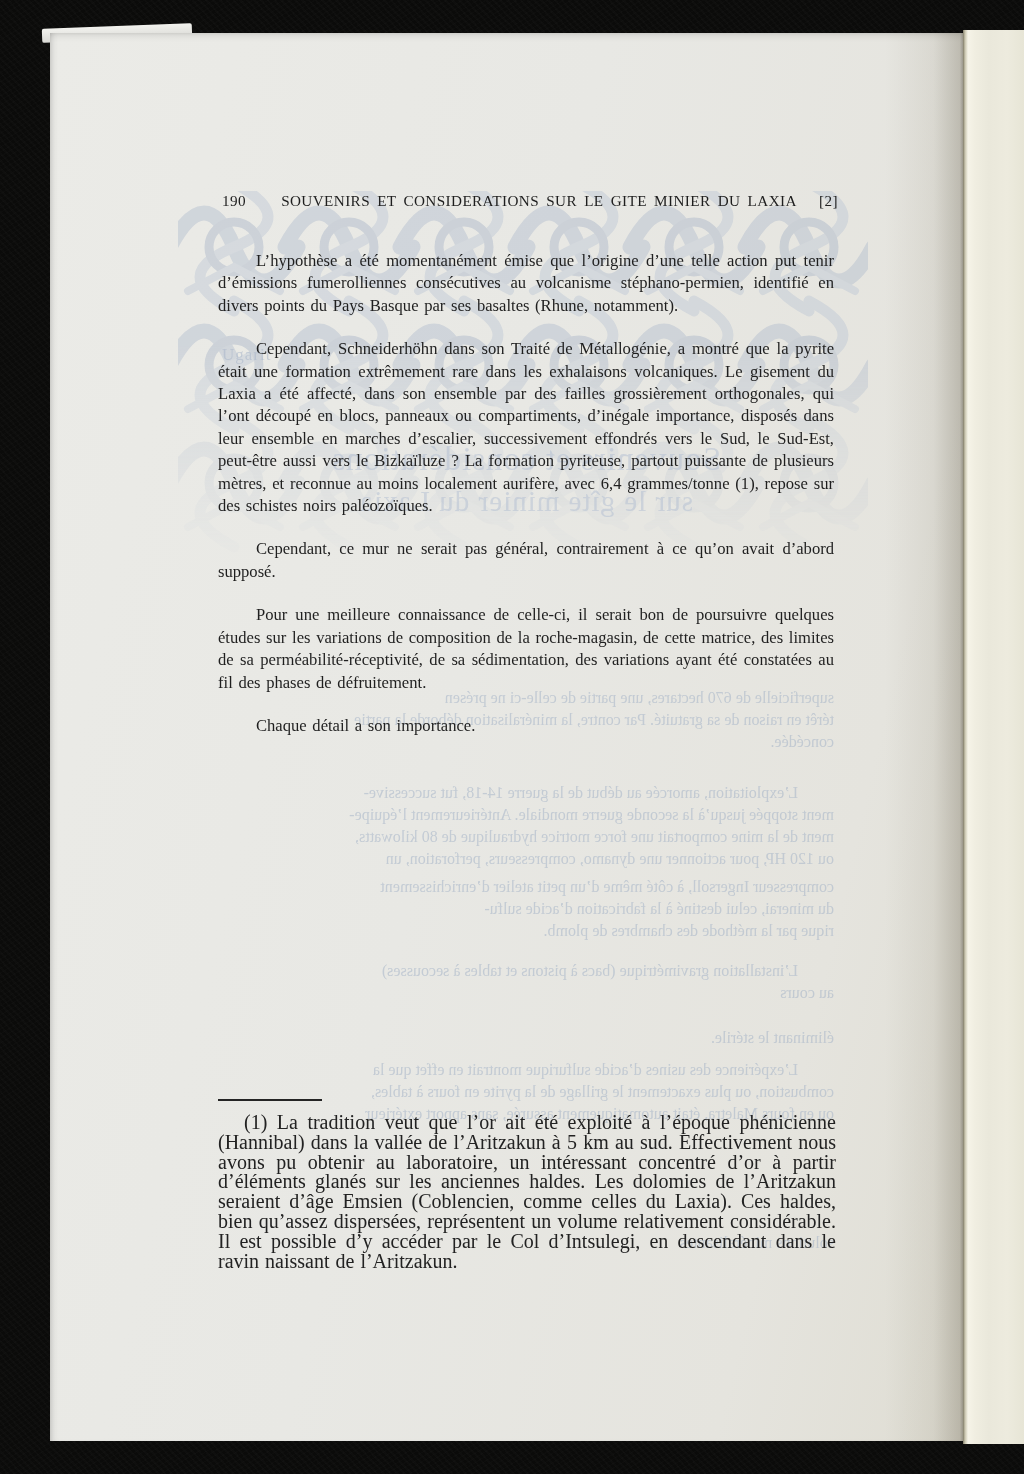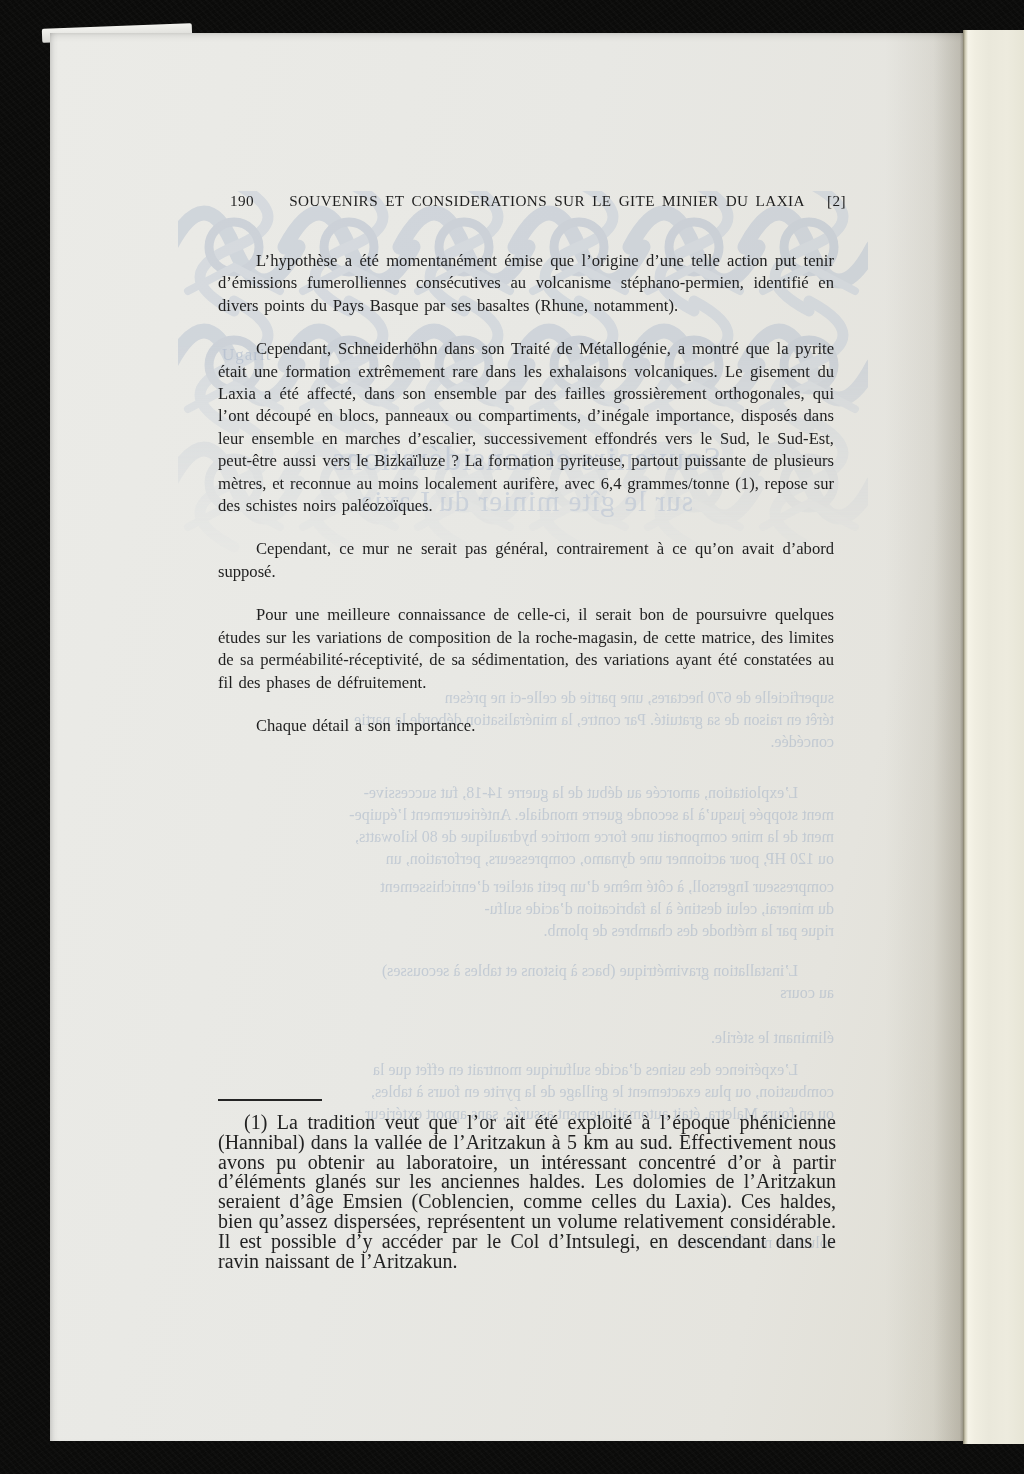--- a/index.html
+++ b/index.html
@@ -77,21 +77,21 @@
   }
   .bleed-line.indent{ text-indent:36px; }
   .ghost-title{
     position:absolute; left:0; width:100%;
     text-align:center; color:#b1bed2; opacity:.50;
     filter:blur(.7px); letter-spacing:1px; white-space:nowrap;
   }
 
   
   .running-header{
-    position:absolute; left:180px; top:159px; width:616px;
+    position:absolute; left:172px; top:159px; width:616px;
     display:flex; align-items:flex-end;
     font-size:15.2px; color:#1e1e1e; letter-spacing:.4px;
   }
   .running-header .pageno{ width:52px; }
   .running-header .title{ flex:1; text-align:center; word-spacing:3px; }
   .running-header .colref{ width:34px; text-align:right; }
 
   .body-text{
     position:absolute; left:168px; top:217px; width:616px;
     font-size:16.6px; line-height:22.4px; color:#1f1f1f;

